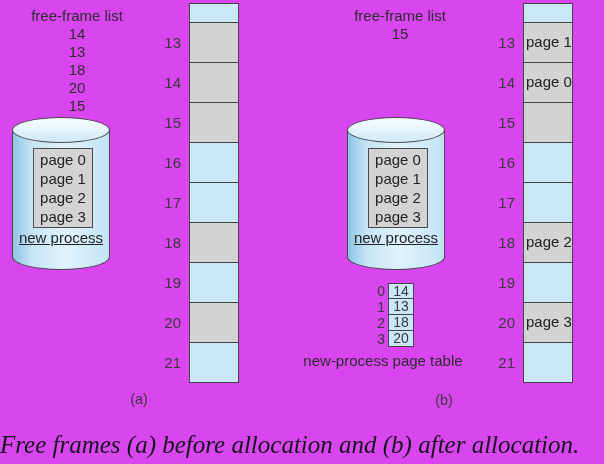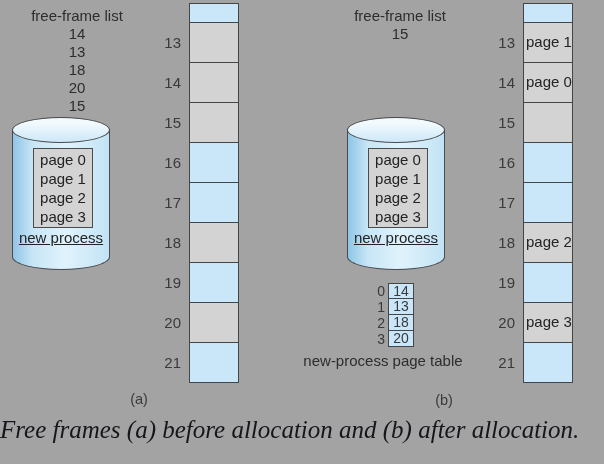--- a/index.html
+++ b/index.html
@@ -1,17 +1,17 @@
 <!DOCTYPE html>
 <html><head>
 <meta charset="utf-8">
 <style>
   html,body { margin:0; padding:0; background:#fff; }
   #stage {
-    position:relative; width:604px; height:464px; background:#a3a3a3;
+    position:relative; width:604px; height:464px; background:#d946ef;
     font-family:"Liberation Sans", sans-serif; color:#2d2d2f; overflow:hidden;
   }
   .abs { position:absolute; }
 
   
   .ffl-title { font-size:15px; text-align:center; width:112px; }
   .ffl-vals  { width:112px; text-align:center; font-size:15px; }
   .ffl-vals div { line-height:18px; height:18px; }
 
   
@@ -54,21 +54,21 @@
   .pt-cell {
     width:26px; box-sizing:border-box; border:1px solid #454547; border-top:none;
     background:#c9e7f9; text-align:center; font-size:14px; line-height:15px; color:#3a3a3c;
   }
   .pt-row:first-child .pt-cell { border-top:1px solid #454547; }
   .pt-label { width:190px; text-align:center; font-size:15px; color:#2d2d2f; white-space:nowrap; }
 
   .panel-tag { width:40px; text-align:center; font-size:14.5px; color:#3a3a3c; }
 
   .caption {
-    left:0; top:416px; width:492px; text-align:center;
+    left:0; top:431px; width:492px; text-align:center;
     font-family:"Liberation Serif", serif; font-style:italic;
     font-size:25px; color:#15151c; white-space:nowrap;
   }
 </style>
 </head>
 <body>
 
 <div id="stage">
 
   <div class="abs ffl-title" style="left:21px; top:7px;">free-frame list</div>

